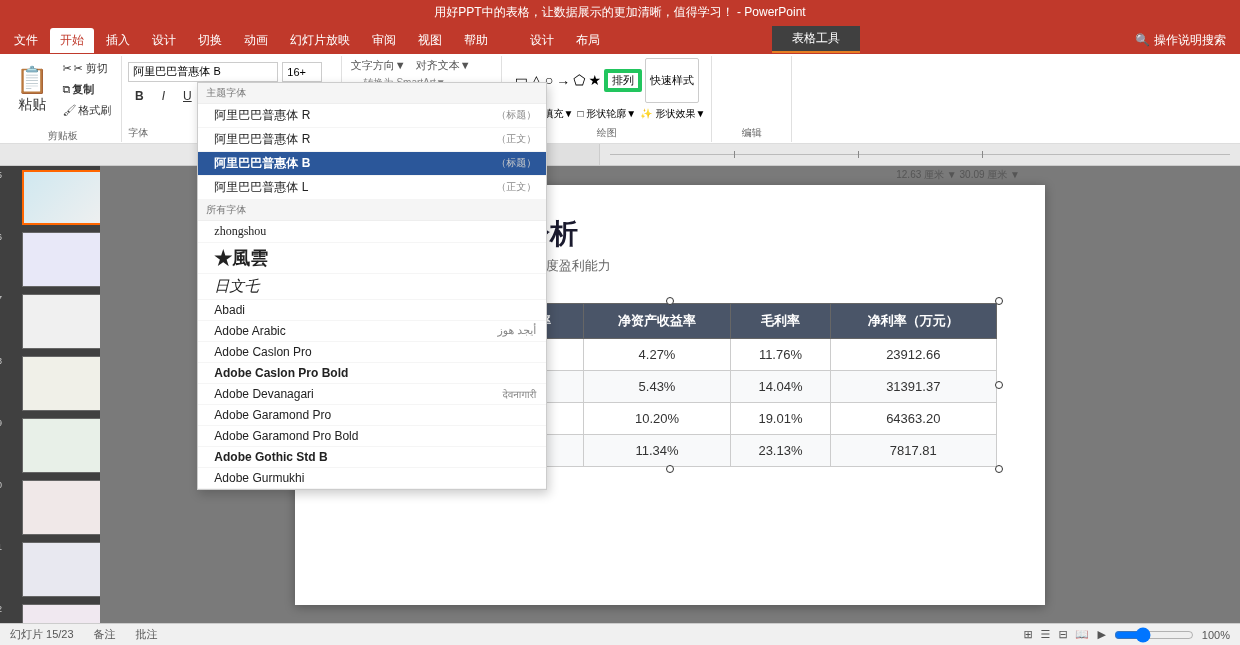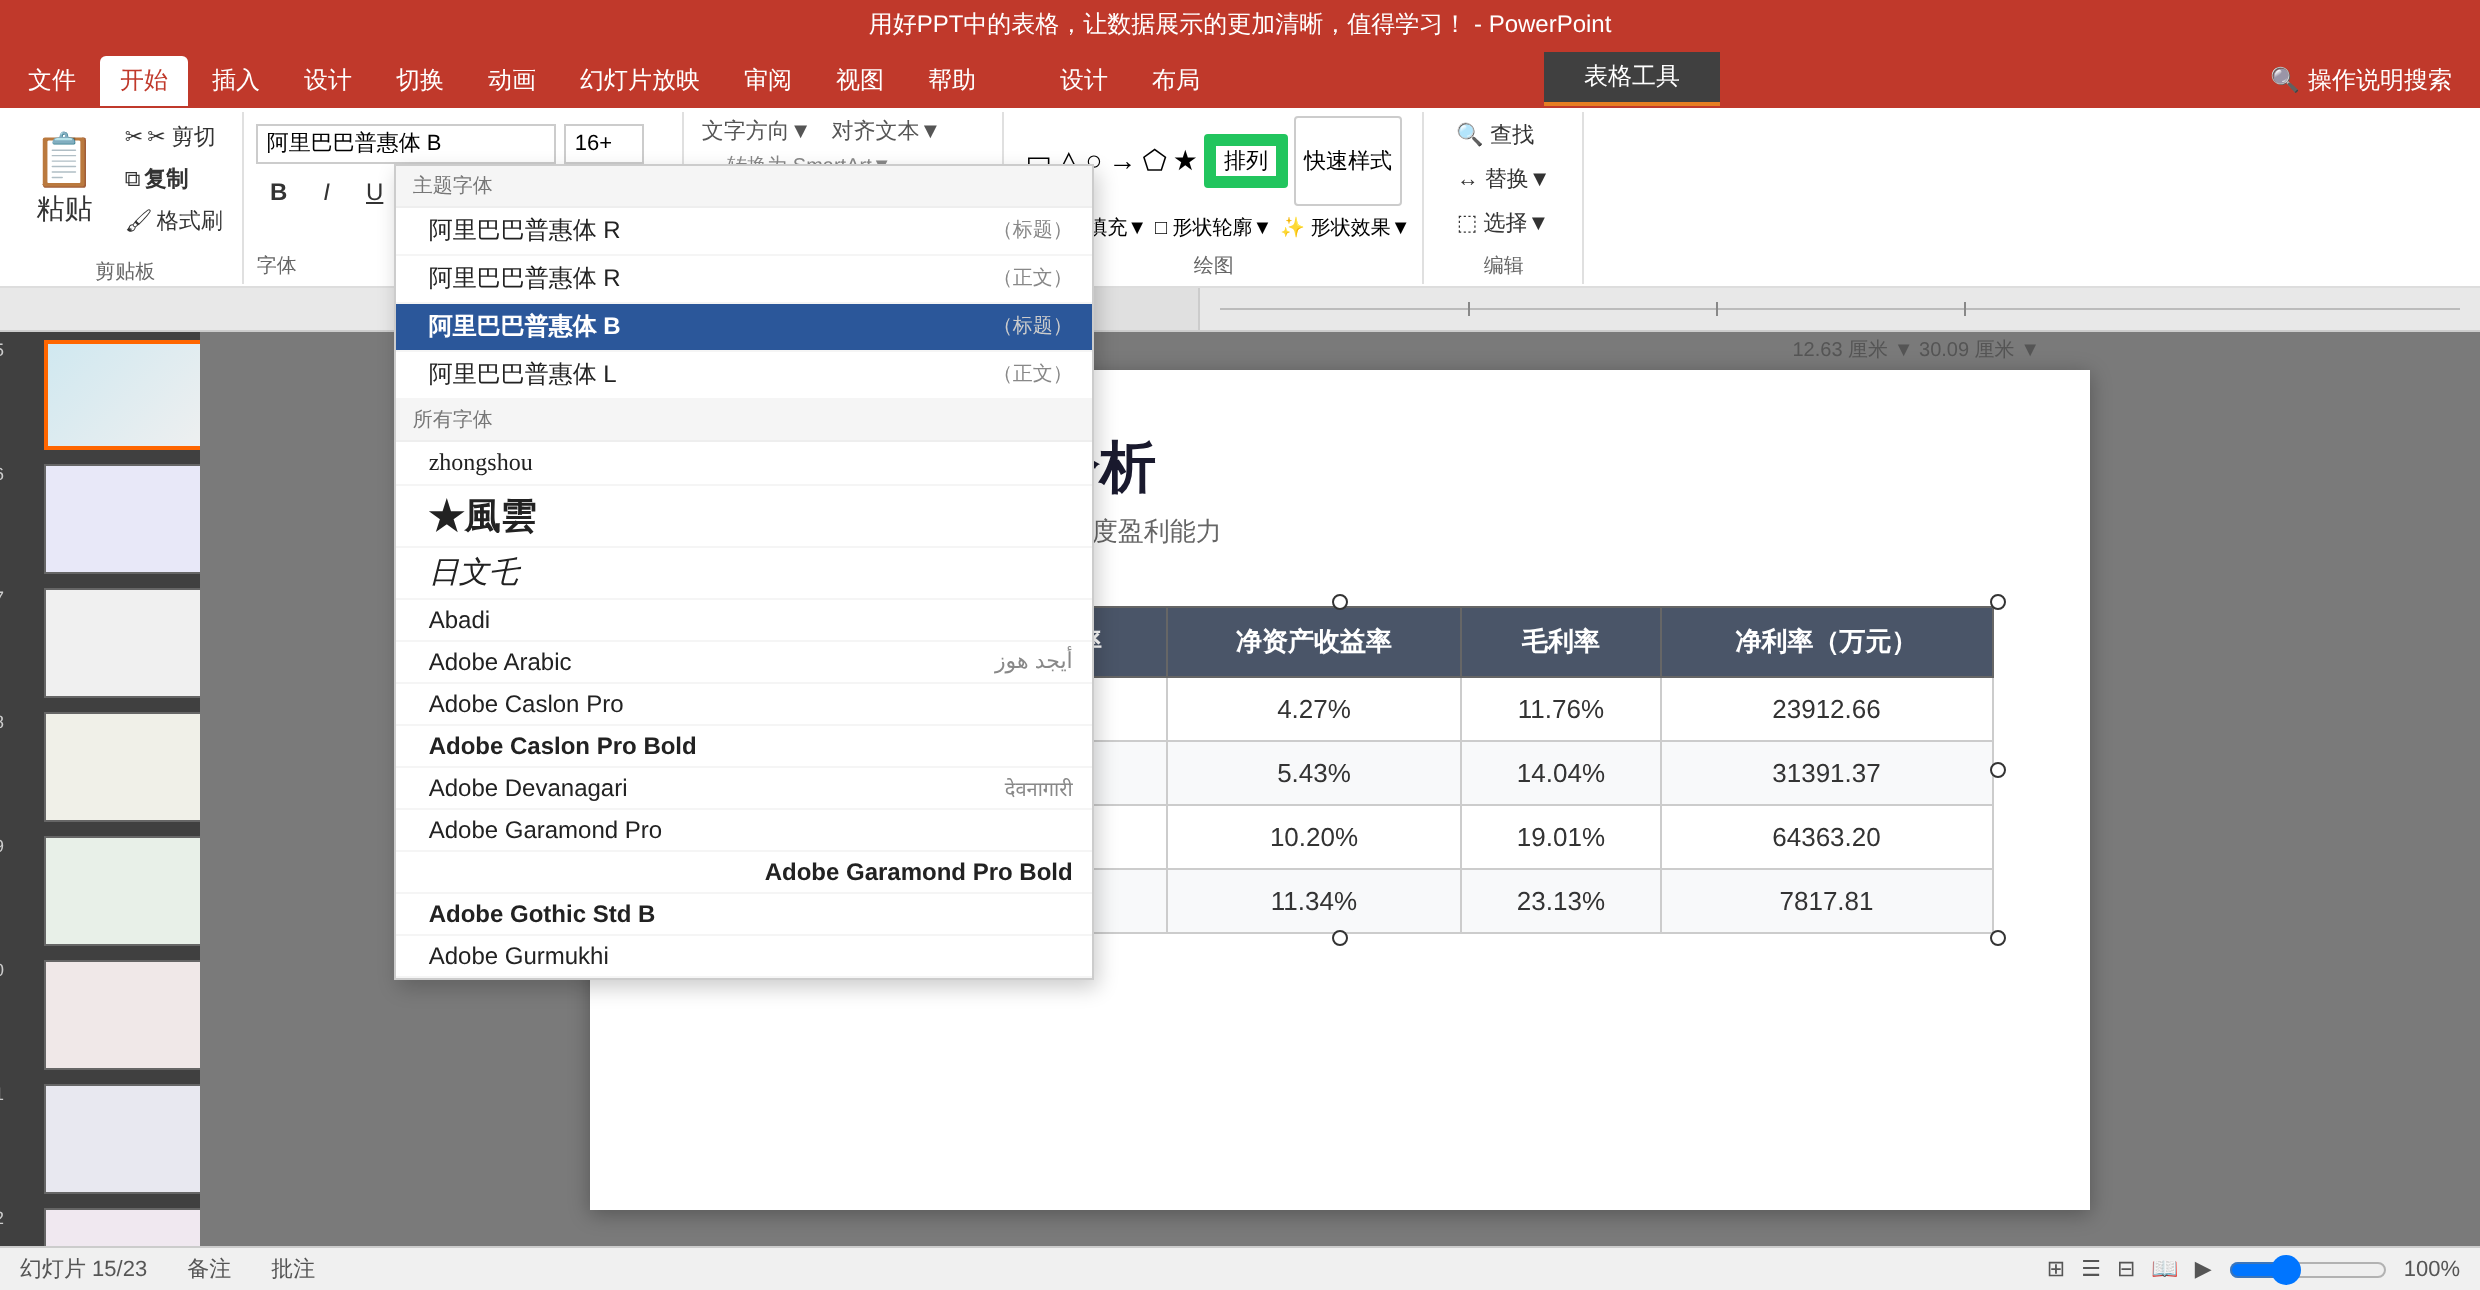--- a/index.html
+++ b/index.html
@@ -444,21 +444,21 @@
           <span class="font-name" style="font-weight:bold;">Adobe Caslon Pro Bold</span>
         </div>
         <div class="font-item">
           <span class="font-name">Adobe Devanagari</span>
           <span class="font-tag" style="margin-left:auto;">देवनागारी</span>
         </div>
         <div class="font-item">
           <span class="font-name">Adobe Garamond Pro</span>
         </div>
         <div class="font-item">
-          <span class="font-name" style="font-weight:bold;text-align:right;">Adobe Garamond Pro Bold</span>
+          <span class="font-name" style="font-weight:normal;">Adobe Garamond Pro Bold</span>
         </div>
         <div class="font-item">
           <span class="font-name" style="font-weight:bold;">Adobe Gothic Std B</span>
         </div>
         <div class="font-item">
           <span class="font-name">Adobe Gurmukhi</span>
         </div>
 
       </div>
     </div>
@@ -484,37 +484,32 @@
   </div>
 
   <div class="ribbon-group" style="min-width:200px;">
     <div style="display:flex;gap:3px;align-items:center;flex-wrap:wrap;max-width:200px;">
       <span style="font-size:14px;cursor:pointer;">▭</span>
       <span style="font-size:14px;cursor:pointer;">△</span>
       <span style="font-size:14px;cursor:pointer;">○</span>
       <span style="font-size:14px;cursor:pointer;">→</span>
       <span style="font-size:14px;cursor:pointer;">⬠</span>
       <span style="font-size:14px;cursor:pointer;">★</span>
-      <span style="font-size:11px;cursor:pointer;padding:0 4px;border:6px solid #22c55e;border-radius:2px;">排列</span>
+      <span style="font-size:11px;cursor:pointer;padding:0 4px;border:4px solid #22c55e;border-radius:2px;">排列</span>
       <span style="font-size:11px;cursor:pointer;padding:14px 4px;border:1px solid #ccc;border-radius:2px;">快速样式</span>
     </div>
     <div style="display:flex;gap:4px;font-size:10px;margin-top:2px;">
       <span style="cursor:pointer;">🔵 形状填充▼</span>
       <span style="cursor:pointer;">□ 形状轮廓▼</span>
       <span style="cursor:pointer;">✨ 形状效果▼</span>
     </div>
     <div class="ribbon-group-label">绘图</div>
   </div>
 
   <div class="ribbon-group" style="min-width:80px;">
-    <div style="display:flex;flex-direction:column;gap:3px;font-size:11px;">
-      <div class="small-button">🔍 查找</div>
-      <div class="small-button">↔ 替换▼</div>
-      <div class="small-button">⬚ 选择▼</div>
-    </div>
     <div class="ribbon-group-label">编辑</div>
   </div>
 </div>
 
 <div id="ruler" style="display:flex;align-items:center;background:#e8e8e8;height:22px;border-bottom:1px solid #ccc;">
   <div style="width:300px;background:#e0e0e0;height:100%;border-right:1px solid #ccc;"></div>
   <div style="flex:1;height:100%;display:flex;align-items:center;padding:0 10px;">
     <div style="width:100%;height:1px;background:#bbb;position:relative;">
       <div style="position:absolute;top:-3px;left:20%;width:1px;height:7px;background:#888;"></div>
       <div style="position:absolute;top:-3px;left:40%;width:1px;height:7px;background:#888;"></div>

